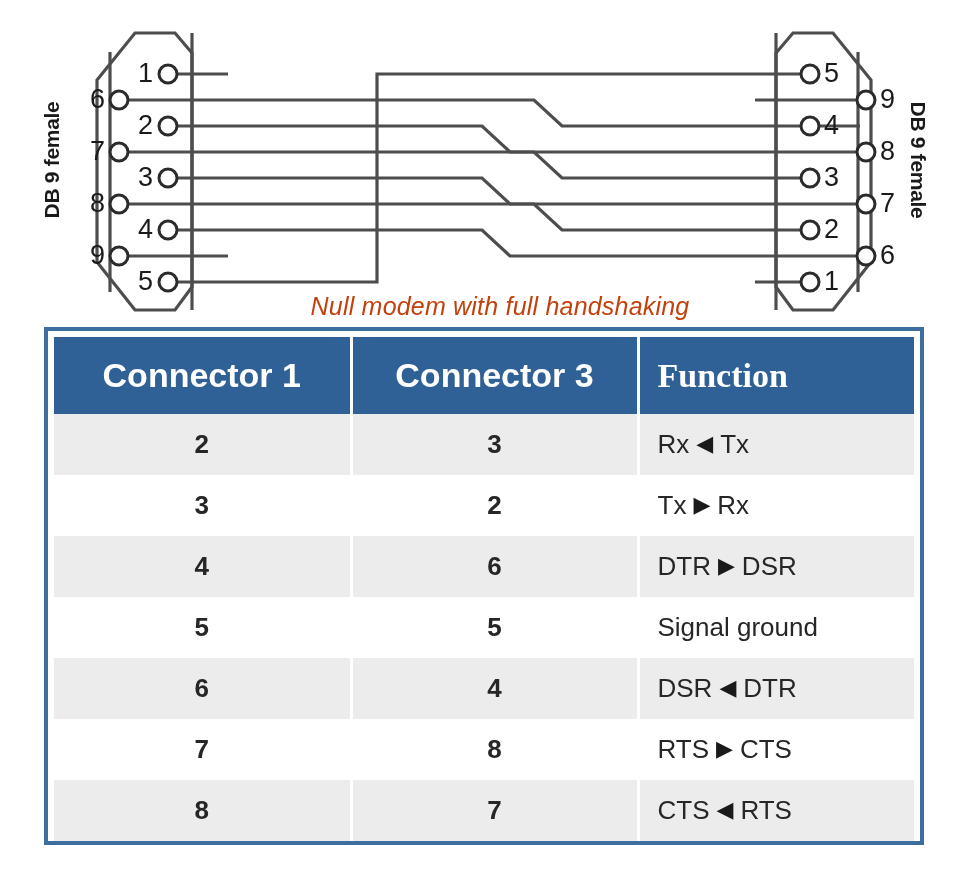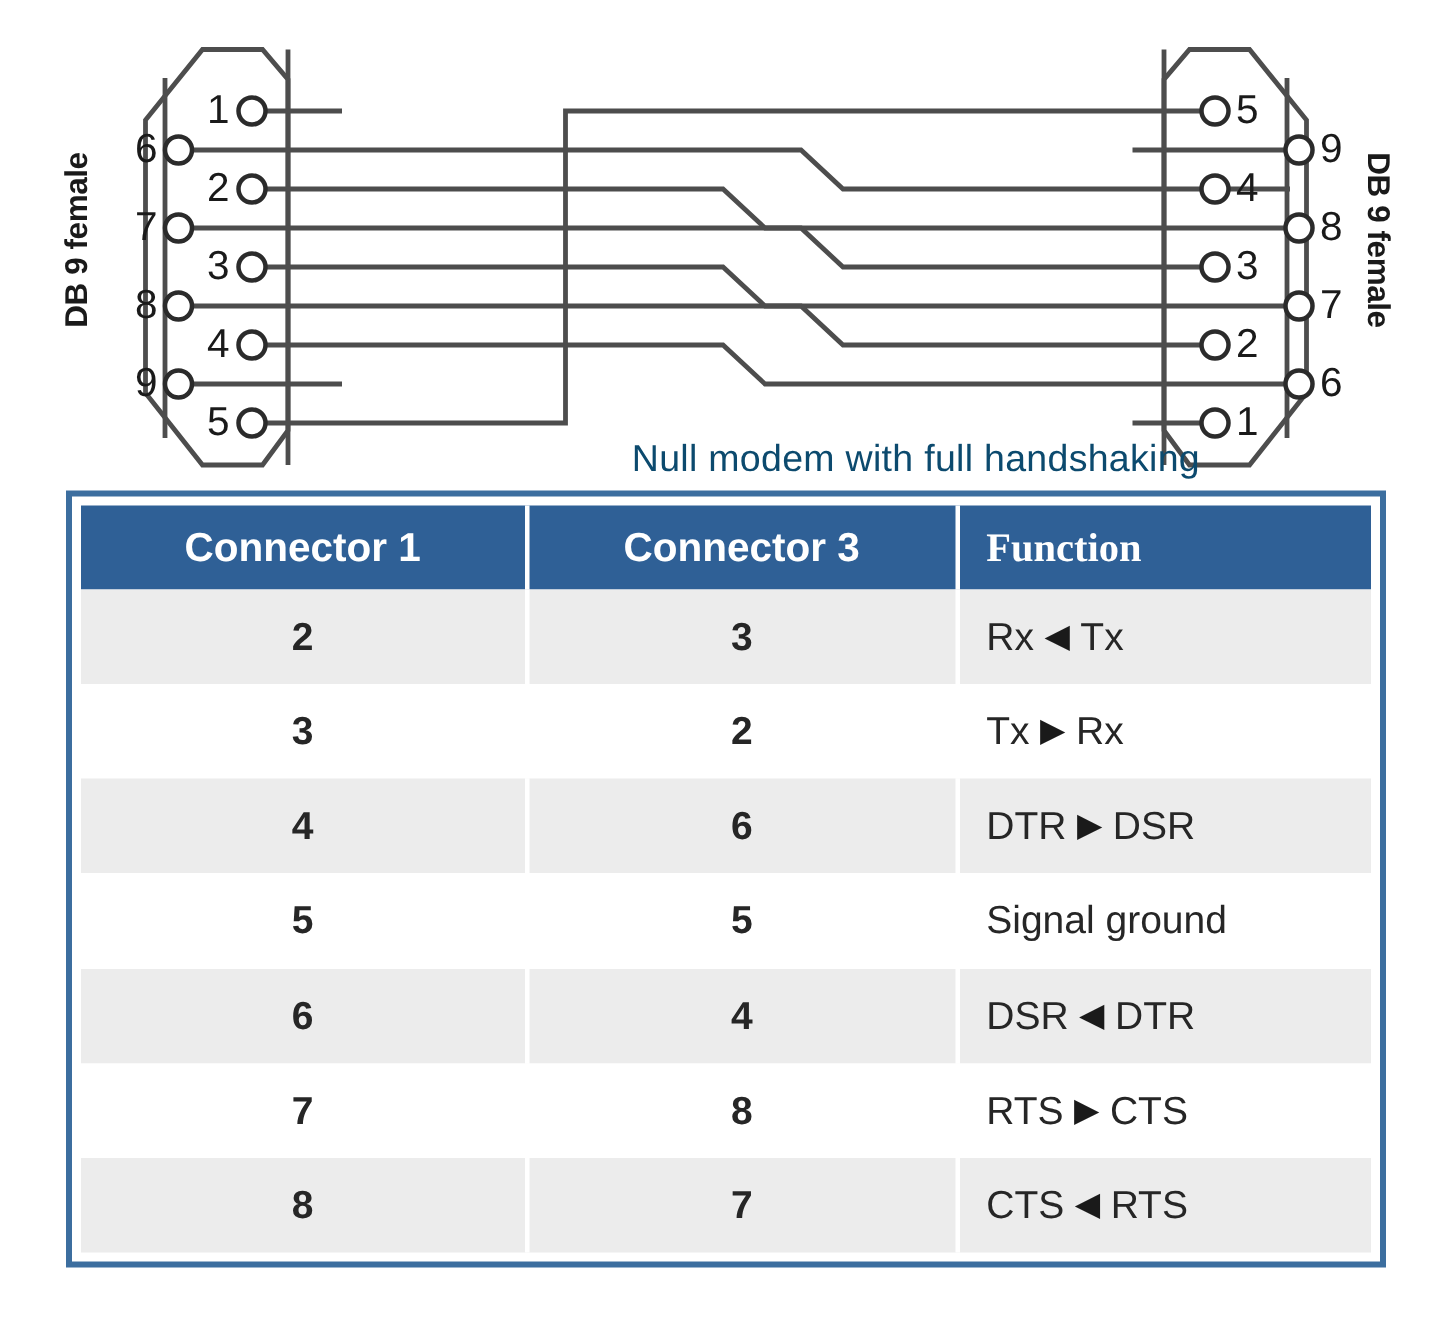--- a/index.html
+++ b/index.html
@@ -60,23 +60,24 @@
     width: 190px;
     text-align: center;
     transform: rotate(90deg);
   }
 
   #diagram-caption {
     position: absolute;
     left: 200px;
     top: 292px;
     width: 600px;
-    text-align: right;
+    text-align: center;
+    font-style: italic;
     font-size: 25px;
-    color: #0c4a6e;
+    color: #c2410c;
     letter-spacing: 0.2px;
   }
 
   .pin-num {
     position: absolute;
     font-size: 27px;
     color: #1a1a1a;
     font-family: "Liberation Sans", sans-serif;
     line-height: 1;
   }
@@ -95,23 +96,23 @@
   }
   #pinout-table {
     width: 100%;
     height: 100%;
     border-collapse: collapse;
     table-layout: fixed;
   }
   #pinout-table thead th {
     background: #2f6096;
     color: #ffffff;
-    font-size: 27px;
+    font-size: 34px;
     font-weight: bold;
-    height: 56px;
+    height: 77px;
     padding: 0 18px;
     border-right: 3px solid #ffffff;
     box-sizing: border-box;
   }
   #pinout-table thead th:last-child {
     border-right: none;
     font-family: Liberation Serif, serif;
   }
   #pinout-table thead th.col-c1,
   #pinout-table thead th.col-c2 {

